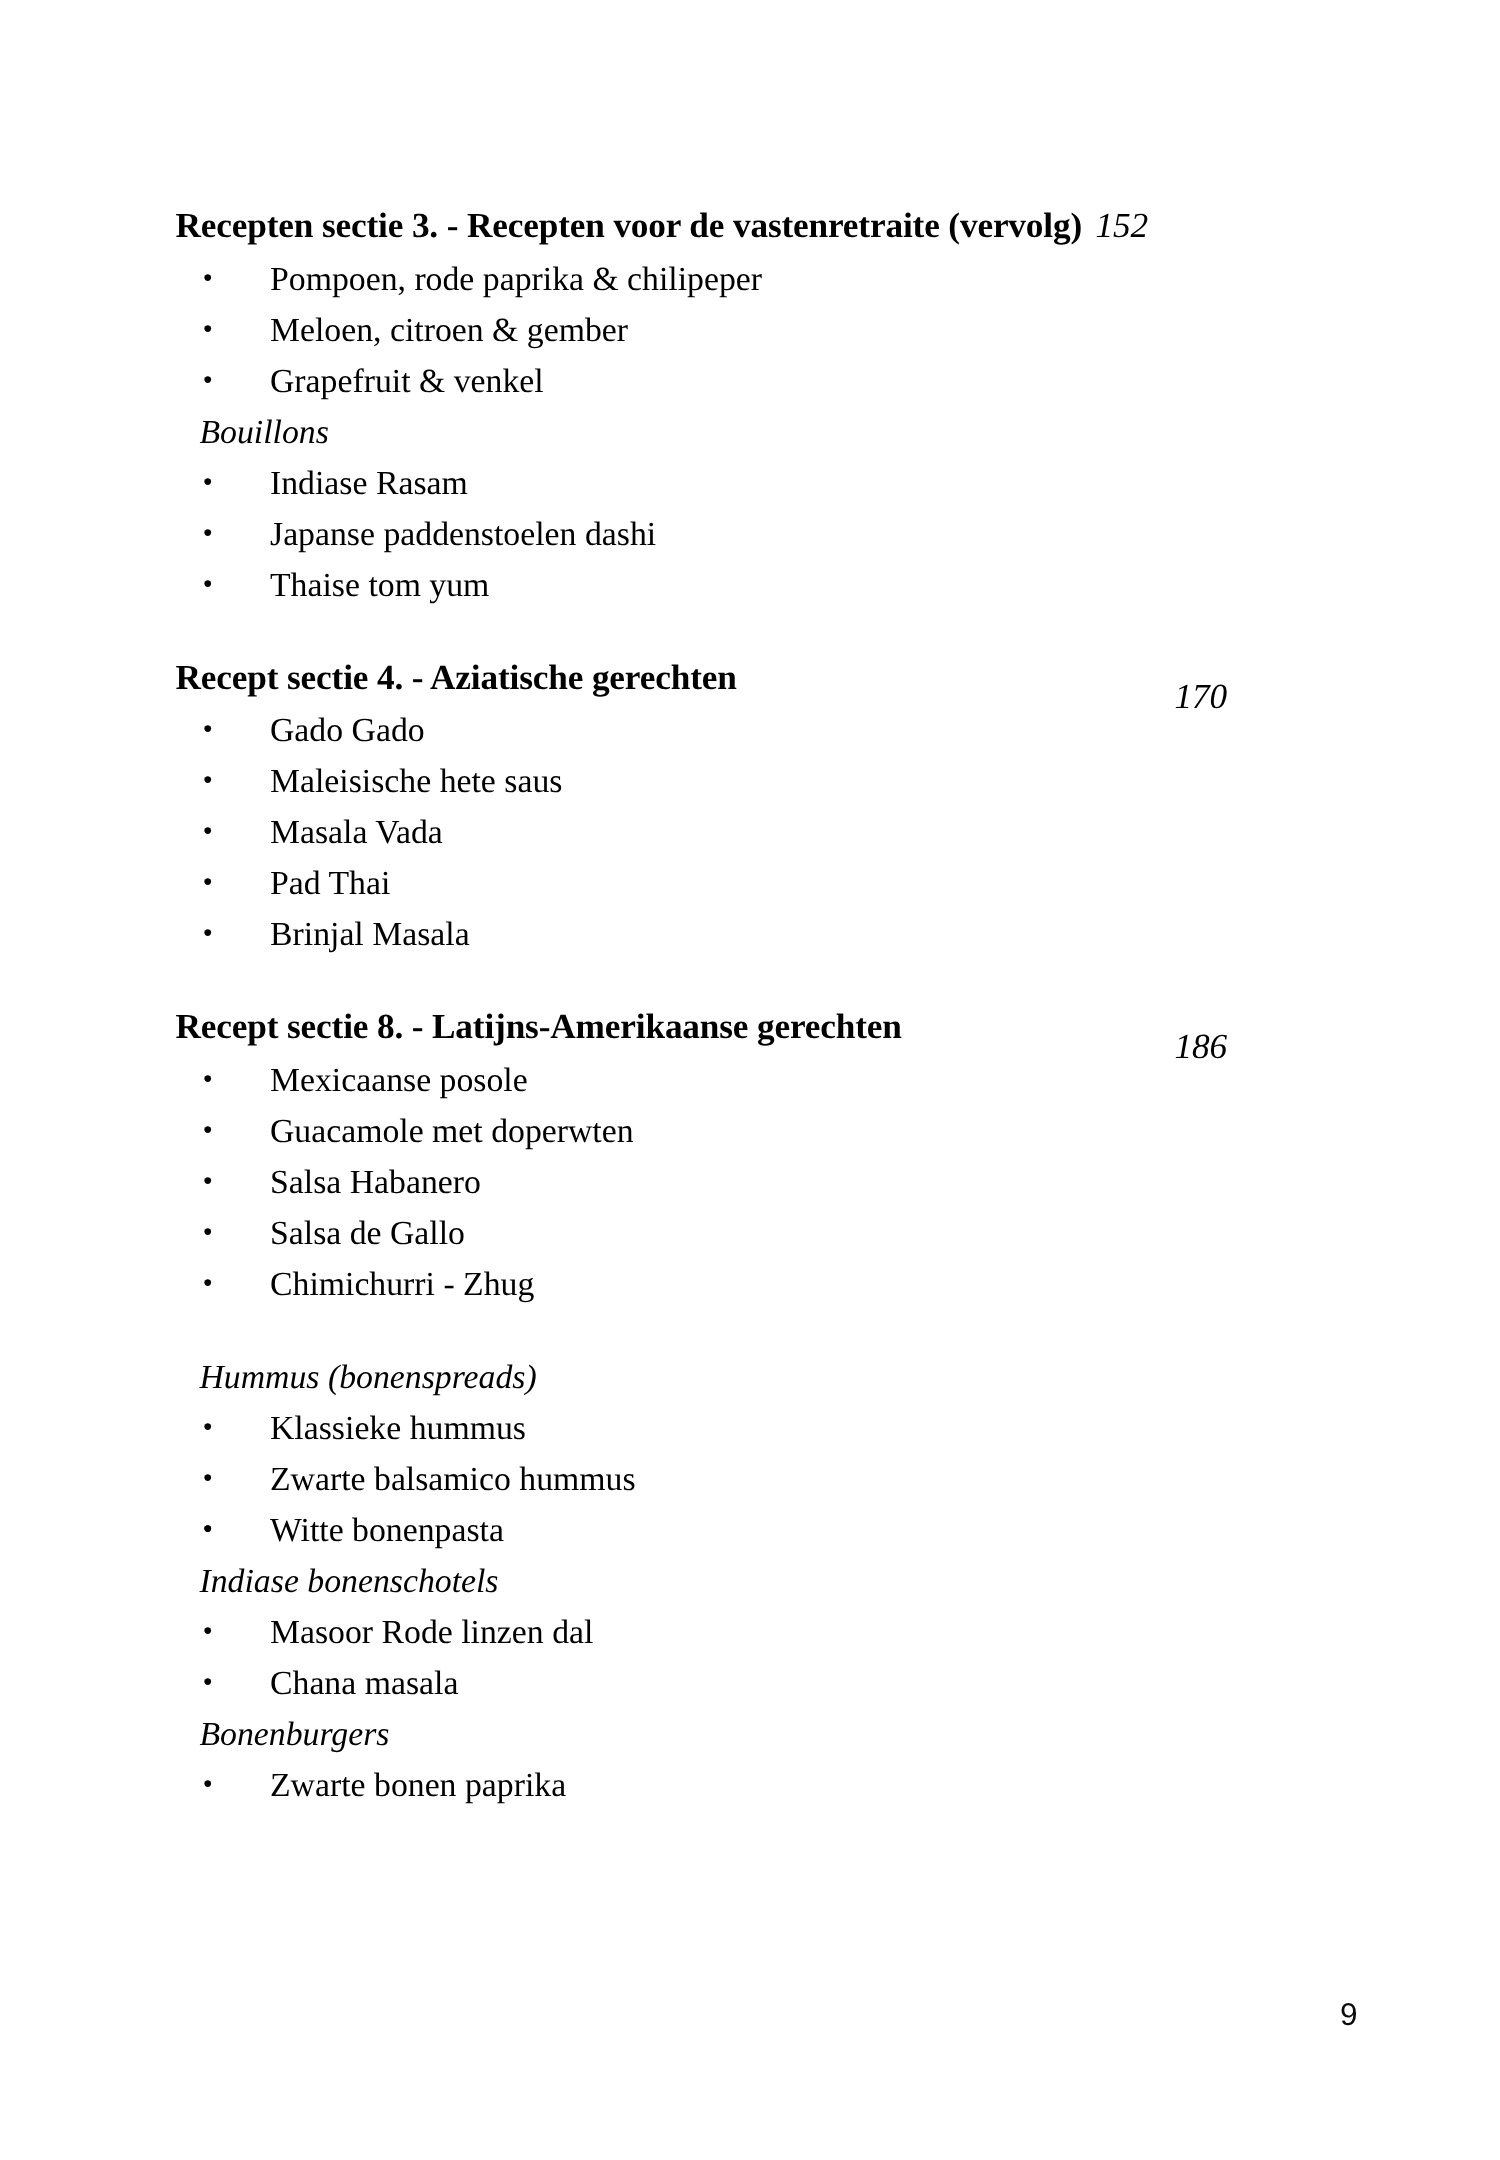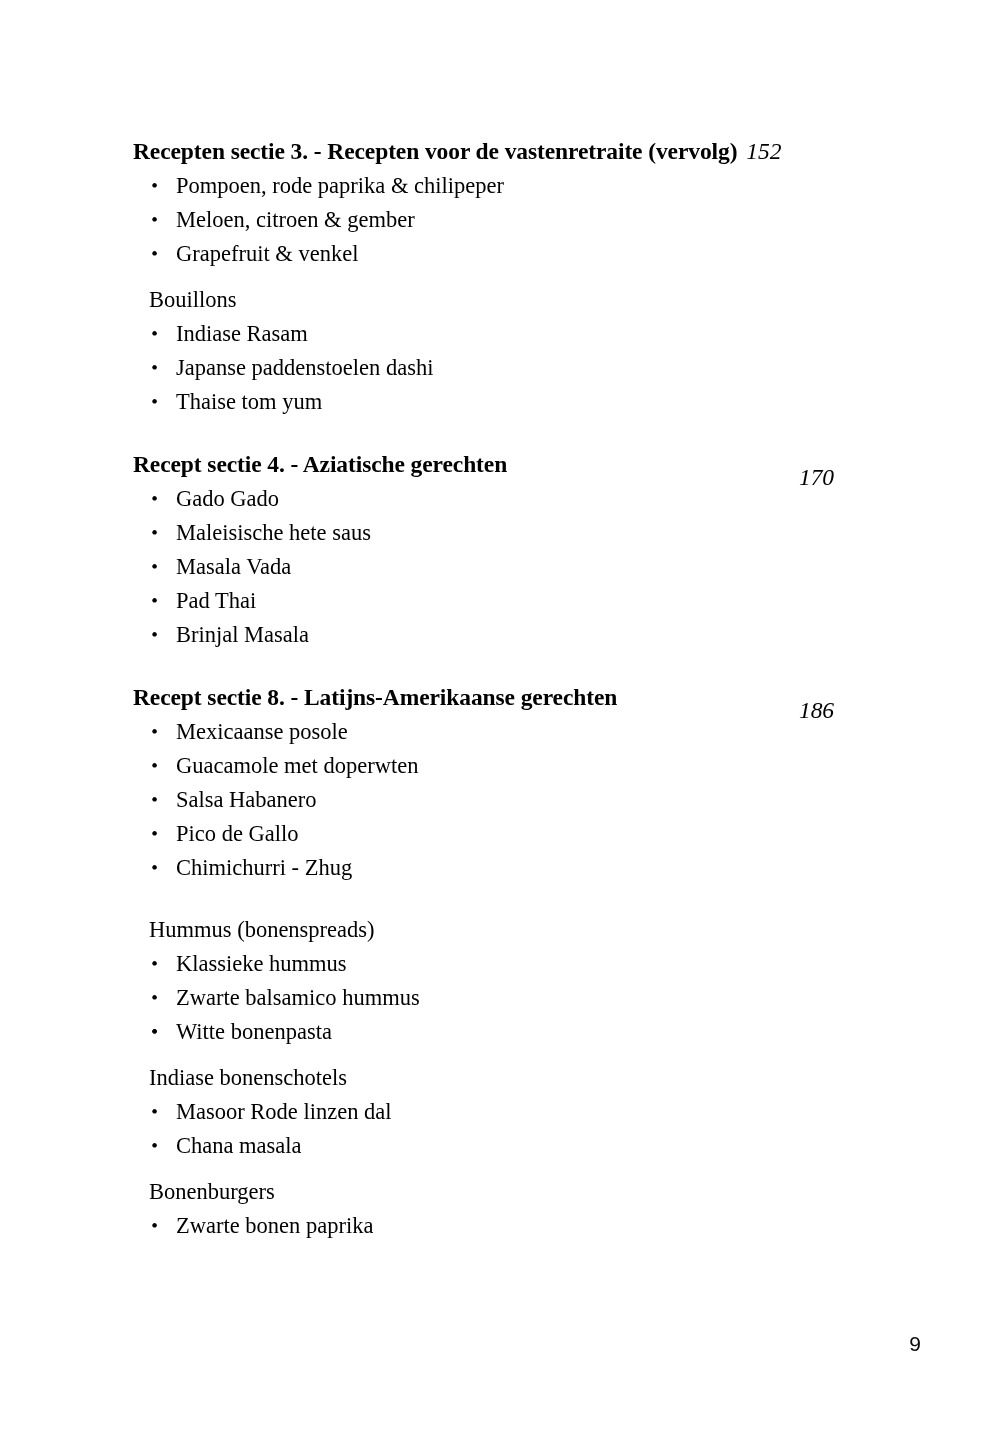--- a/index.html
+++ b/index.html
@@ -14,21 +14,21 @@
     background: #ffffff;
     font-family: "Liberation Serif", serif;
     color: #000000;
     position: relative;
     overflow: hidden;
     -webkit-font-smoothing: antialiased;
   }
 
   .page {
     position: absolute;
-    left: 16px; top: 0;
+    left: 0; top: 0;
     width: 863px;
     height: 1440px;
     background: #ffffff;
   }
 
   .content {
     position: absolute;
     left: 117px;
     top: 134px;
     width: 790px;
@@ -64,24 +64,25 @@
     position: absolute;
     left: 666px;
     top: 0;
     font-style: italic;
     font-weight: normal;
     margin-top: 13px;
   }
 
   
   .subgroup-label {
+    font-style: italic;
     font-weight: normal;
     font-size: 22.5px;
     line-height: 34px;
-    margin: 12px 0 0 16px;
+    margin: 0 0 0 16px;
     white-space: nowrap;
   }
 
   
   ul.dish-list {
     list-style: none;
     margin: 0;
     padding: 0;
   }
   ul.dish-list li.dish-item {
@@ -96,20 +97,21 @@
     left: 17px;
     top: 0;
     width: 9px;
     height: 34px;
     line-height: 34px;
     font-size: 19px;
     text-align: center;
   }
   ul.dish-list li.dish-item .dish-name {
     display: inline;
+    margin-left: 20px;
   }
 
   
   .page-folio {
     position: absolute;
     left: 0;
     top: 1331px;
     width: 905px;
     text-align: right;
     font-family: "Liberation Sans", sans-serif;
@@ -148,21 +150,21 @@
           <li class="dish-item"><span class="bullet-dot">•</span><span class="dish-name">Pad Thai</span></li>
           <li class="dish-item"><span class="bullet-dot">•</span><span class="dish-name">Brinjal Masala</span></li>
         </ul>
       </div>
       <div class="toc-section">
         <div class="section-heading"><span class="heading-title">Recept sectie 8. - Latijns-Amerikaanse gerechten</span><span class="page-num-tab">186</span></div>
         <ul class="dish-list">
           <li class="dish-item"><span class="bullet-dot">•</span><span class="dish-name">Mexicaanse posole</span></li>
           <li class="dish-item"><span class="bullet-dot">•</span><span class="dish-name">Guacamole met doperwten</span></li>
           <li class="dish-item"><span class="bullet-dot">•</span><span class="dish-name">Salsa Habanero</span></li>
-          <li class="dish-item"><span class="bullet-dot">•</span><span class="dish-name">Pico de Gallo</span></li>
+          <li class="dish-item"><span class="bullet-dot">•</span><span class="dish-name">Salsa de Gallo</span></li>
           <li class="dish-item"><span class="bullet-dot">•</span><span class="dish-name">Chimichurri - Zhug</span></li>
         </ul>
       </div>
       <div class="toc-section">
         <div class="subgroup-label">Hummus (bonenspreads)</div>
         <ul class="dish-list">
           <li class="dish-item"><span class="bullet-dot">•</span><span class="dish-name">Klassieke hummus</span></li>
           <li class="dish-item"><span class="bullet-dot">•</span><span class="dish-name">Zwarte balsamico hummus</span></li>
           <li class="dish-item"><span class="bullet-dot">•</span></li>
           <li class="dish-item"><span class="bullet-dot">•</span><span class="dish-name">Witte bonenpasta</span></li>

